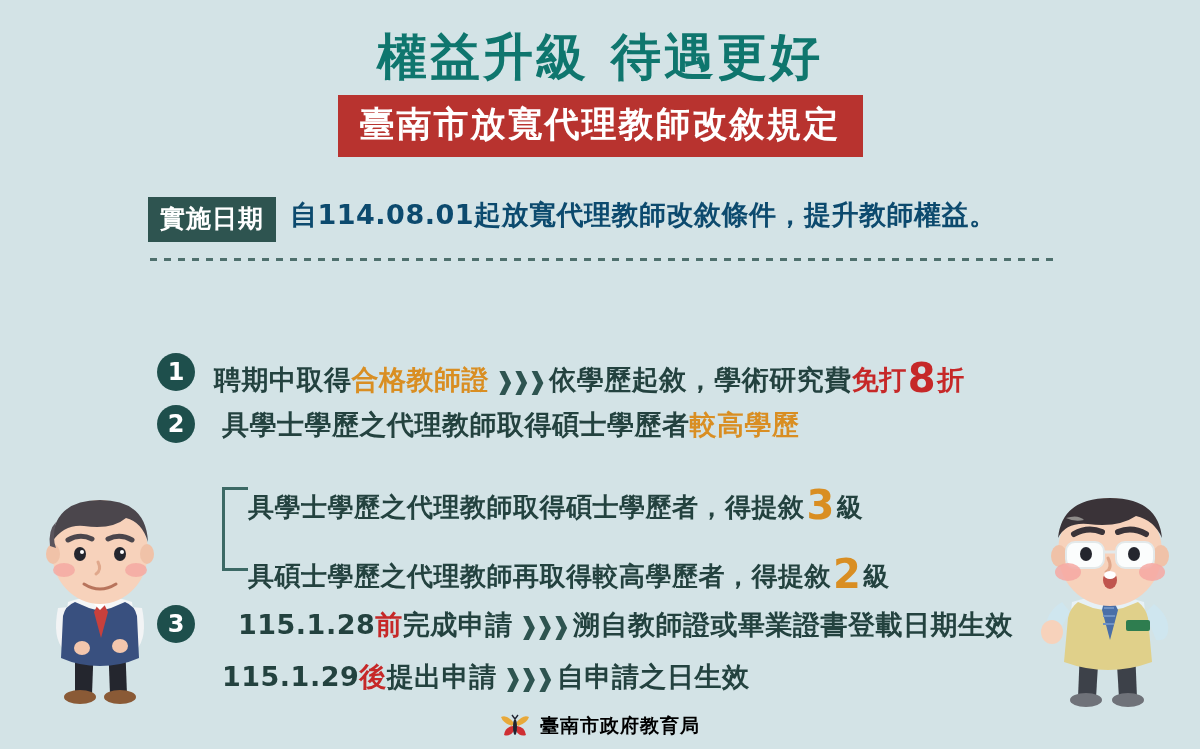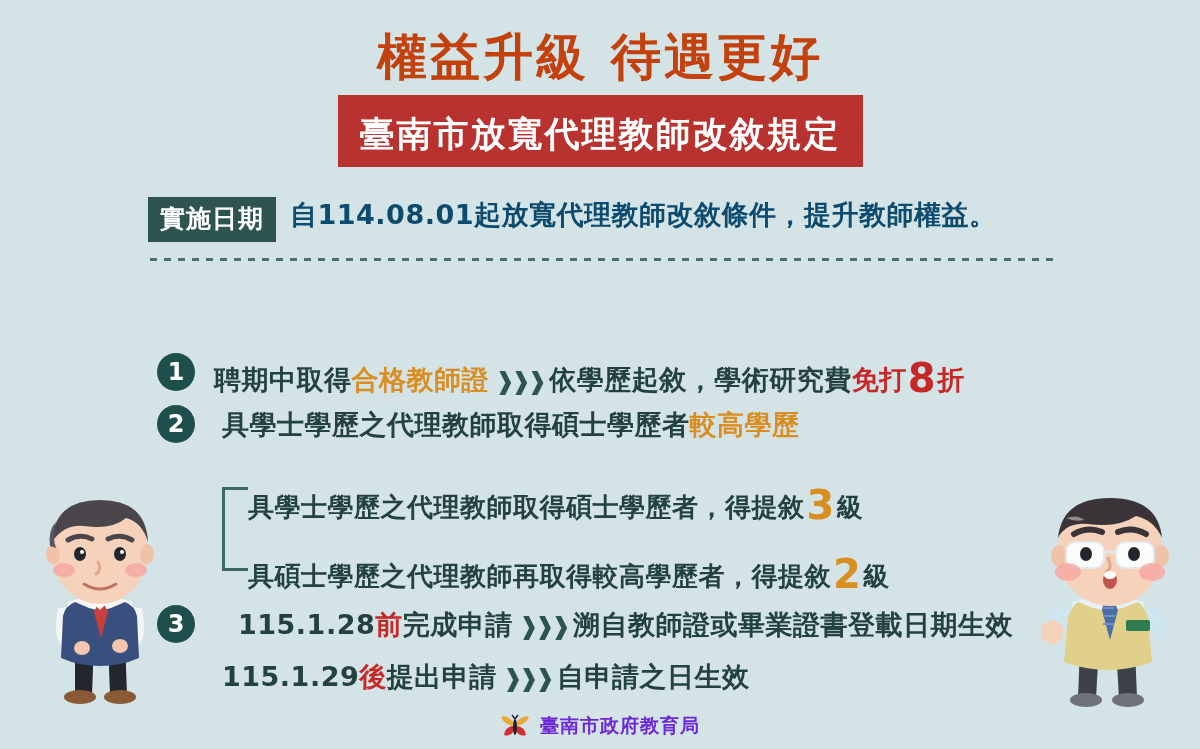--- a/index.html
+++ b/index.html
@@ -9,32 +9,32 @@
     font-family:"Liberation Sans","DejaVu Sans",sans-serif;
     position:relative;
   }
   .canvas{ position:relative; width:1200px; height:749px; }
 
   
   .headline{
     position:absolute; top:24px; left:0; width:1200px;
     text-align:center;
     font-size:50px; font-weight:bold; letter-spacing:3px;
-    color:#c2410c;
+    color:#0f766e;
     font-family:"DejaVu Sans","Liberation Sans",sans-serif;
   }
   .headline .gap{ display:inline-block; width:22px; }
   .subbanner-wrap{
     position:absolute; top:95px; left:0; width:1200px; text-align:center;
   }
   .subbanner{
     display:inline-block;
     background:#b8332f; color:#ffffff;
     font-size:35px; font-weight:bold; letter-spacing:2px;
-    padding:16px 22px 9px 22px;
+    padding:6px 22px 9px 22px;
     font-family:"DejaVu Sans","Liberation Sans",sans-serif;
   }
 
   
   .chip{
     display:inline-block;
     background:#2e5450; color:#fff;
     font-size:25px; font-weight:bold; letter-spacing:1px;
     padding:5px 12px 7px 12px;
     vertical-align:middle;
@@ -104,21 +104,21 @@
     border-top:3px solid #3c6965;
     border-bottom:3px solid #3c6965;
   }
 
   
   .footer{
     position:absolute; bottom:10px; left:0; width:1200px;
     display:flex; align-items:center; justify-content:center; gap:10px;
   }
   .footer-text{
-    font-size:19px; font-weight:bold; color:#6d28d9; letter-spacing:1px;
+    font-size:19px; font-weight:bold; color:#000000; letter-spacing:1px;
     font-family:"DejaVu Sans","Liberation Sans",sans-serif;
   }
 
   
   .char{ position:absolute; }
   .char-left{ left:20px; top:490px; width:160px; height:250px; }
   .char-right{ left:1020px; top:490px; width:180px; height:250px; }
 </style>
 </head>
 <body>

